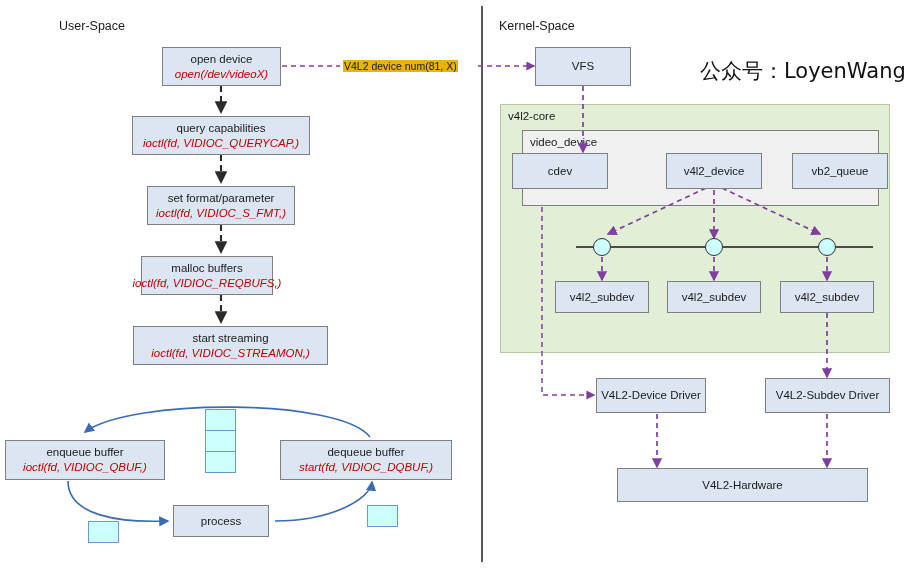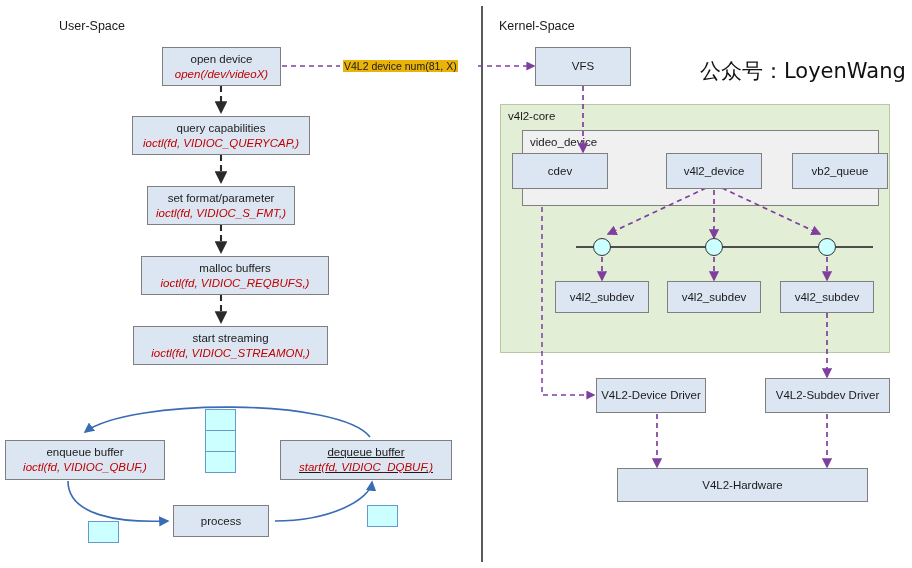--- a/index.html
+++ b/index.html
@@ -189,36 +189,36 @@
   <div class="node" style="left:132px; top:116px; width:178px; height:39px;">
     <span class="l1">query capabilities</span>
     <span class="l2">ioctl(fd, VIDIOC_QUERYCAP,)</span>
   </div>
 
   <div class="node" style="left:147px; top:186px; width:148px; height:39px;">
     <span class="l1">set format/parameter</span>
     <span class="l2">ioctl(fd, VIDIOC_S_FMT,)</span>
   </div>
 
-  <div class="node" style="left:141px; top:256px; width:188px; height:39px;">
+  <div class="node" style="left:141px; top:256px; width:132px; height:39px;">
     <span class="l1">malloc buffers</span>
     <span class="l2">ioctl(fd, VIDIOC_REQBUFS,)</span>
   </div>
 
   <div class="node" style="left:133px; top:326px; width:195px; height:39px;">
     <span class="l1">start streaming</span>
     <span class="l2">ioctl(fd, VIDIOC_STREAMON,)</span>
   </div>
 
   <div class="node" style="left:5px; top:440px; width:160px; height:40px;">
     <span class="l1">enqueue buffer</span>
     <span class="l2">ioctl(fd, VIDIOC_QBUF,)</span>
   </div>
 
-  <div class="node" style="left:280px; top:440px; width:172px; height:40px;text-decoration:underline;">
+  <div class="node" style="left:280px; top:440px; width:172px; height:40px;">
     <span class="l1">dequeue buffer</span>
     <span class="l2">start(fd, VIDIOC_DQBUF,)</span>
   </div>
 
   <div class="node" style="left:173px; top:505px; width:96px; height:32px;">
     <span class="l1">process</span>
   </div>
 
   <div class="buf-cell" style="left:205px; top:409px; width:31px; height:22px;"></div>
   <div class="buf-cell" style="left:205px; top:430px; width:31px; height:22px;"></div>

